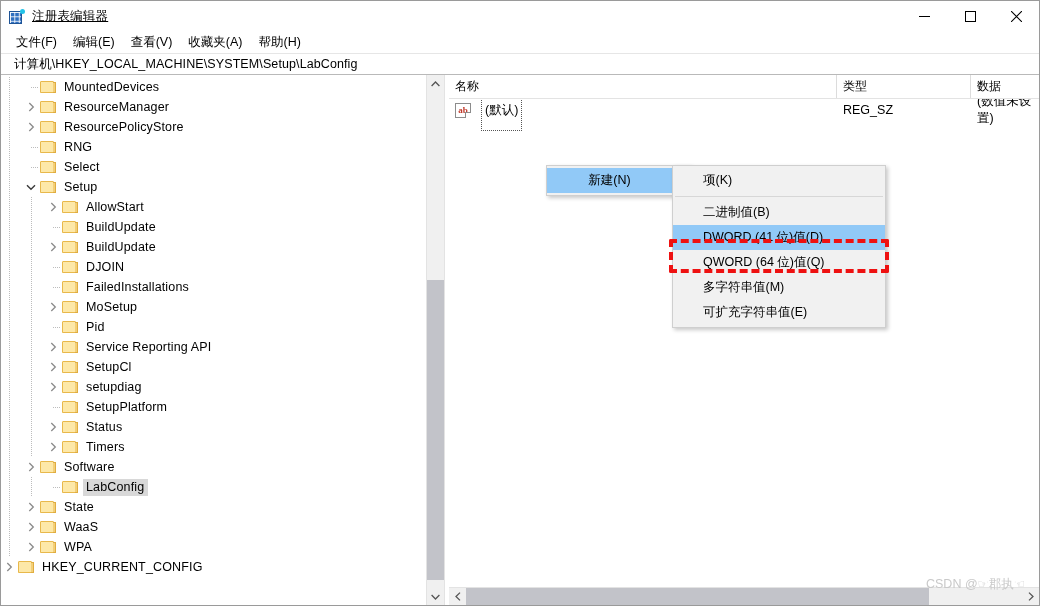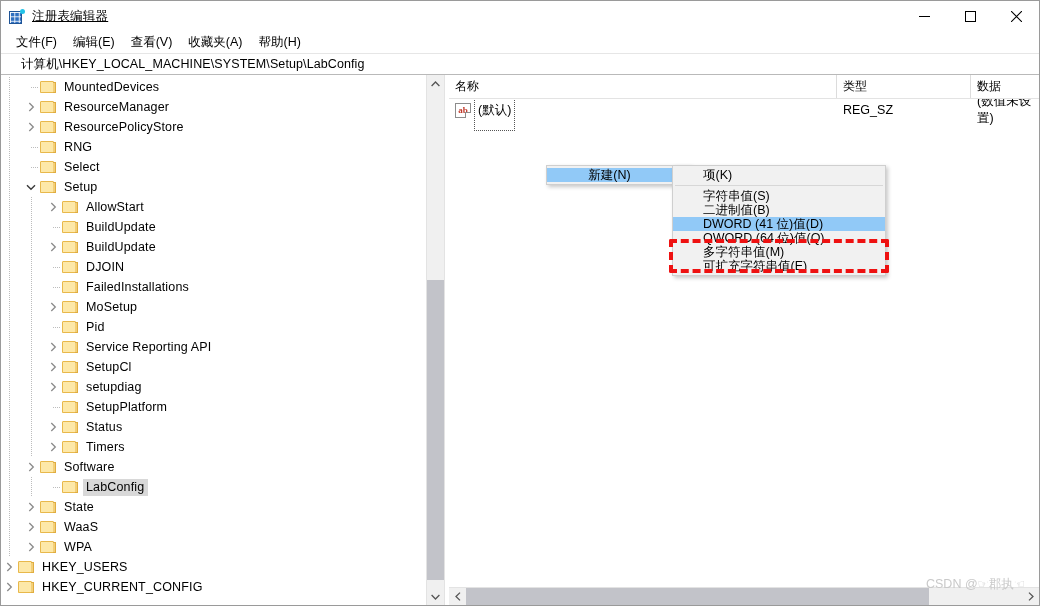--- a/index.html
+++ b/index.html
@@ -94,21 +94,21 @@
   }
 
   
   .addressbar {
     height: 20px;
     flex: 0 0 20px;
     border-top: 1px solid #e6e6e6;
     border-bottom: 1px solid #b9b9b9;
     display: flex;
     align-items: center;
-    padding-left: 20px;
+    padding-left: 13px;
     background: #ffffff;
     font-size: 12.5px;
     letter-spacing: .1px;
     overflow: hidden;
     white-space: nowrap;
   }
 
   
   .content {
     flex: 1 1 auto;
@@ -296,41 +296,42 @@
     font-size: 9px;
     font-weight: bold;
     color: #c0392b;
     text-align: center;
     line-height: 12px;
     font-family: "Liberation Serif", "DejaVu Serif", serif;
   }
   .cell-name {
     padding: 11px 3px;
     border: 1px dotted #555;
+    margin-left: 7px;
   }
   .cell-type { position: absolute; left: 388px; }
   .cell-data { position: absolute; left: 522px; }
   .lv-row .rowinner {
     position: relative;
     width: 100%;
     display: flex;
     align-items: center;
   }
 
   
   .ctxmenu {
     position: absolute;
     background: #f1f1f1;
     border: 1px solid #cfcfcf;
     box-shadow: 2px 2px 4px rgba(0,0,0,.22);
     padding: 2px 0;
     z-index: 40;
   }
   .ctxitem {
-    height: 14px;
+    height: 25px;
     display: flex;
     align-items: center;
     padding: 0 18px 0 30px;
     font-size: 12.5px;
     color: #000;
     white-space: nowrap;
     cursor: default;
     position: relative;
   }
   .ctxitem.hl { background: #91c9f7; }
@@ -729,33 +730,20 @@
             <div class="twist">
               <svg width="7" height="10" viewBox="0 0 7 10">
                 <path d="M1.3 1 L5.3 5 L1.3 9" fill="none" stroke="#8a8a8a" stroke-width="1.3"></path>
               </svg>
             </div>
             <div class="folder">
               <div class="body"></div>
               <div class="tab"></div>
             </div>
             <span class="tlabel">WPA</span>
-          </div>
-          <div class="trow">
-            <div style="flex: 0 0 0px; height: 20px;"></div>
-            <div class="twist">
-              <svg width="7" height="10" viewBox="0 0 7 10">
-                <path d="M1.3 1 L5.3 5 L1.3 9" fill="none" stroke="#8a8a8a" stroke-width="1.3"></path>
-              </svg>
-            </div>
-            <div class="folder">
-              <div class="body"></div>
-              <div class="tab"></div>
-            </div>
-            <span class="tlabel">HKEY_USERS</span>
           </div>
           <div class="trow">
             <div style="flex: 0 0 0px; height: 20px;"></div>
             <div class="twist">
               <svg width="7" height="10" viewBox="0 0 7 10">
                 <path d="M1.3 1 L5.3 5 L1.3 9" fill="none" stroke="#8a8a8a" stroke-width="1.3"></path>
               </svg>
             </div>
             <div class="folder">
               <div class="body"></div>
@@ -829,23 +817,20 @@
       </span>
     </div>
   </div>
 
   <div class="ctxmenu" style="left:671px; top:164px; width:212px;" id="submenu-host">
       <div class="ctxitem">
         <span>项(K)</span>
       </div>
       <div class="ctxsep"></div>
       <div class="ctxitem">
-        <span>字符串值(S)</span>
-      </div>
-      <div class="ctxitem">
         <span>二进制值(B)</span>
       </div>
       <div class="ctxitem hl">
         <span>DWORD (41 位)值(D)</span>
       </div>
       <div class="ctxitem">
         <span>QWORD (64 位)值(Q)</span>
       </div>
       <div class="ctxitem">
         <span>多字符串值(M)</span>

